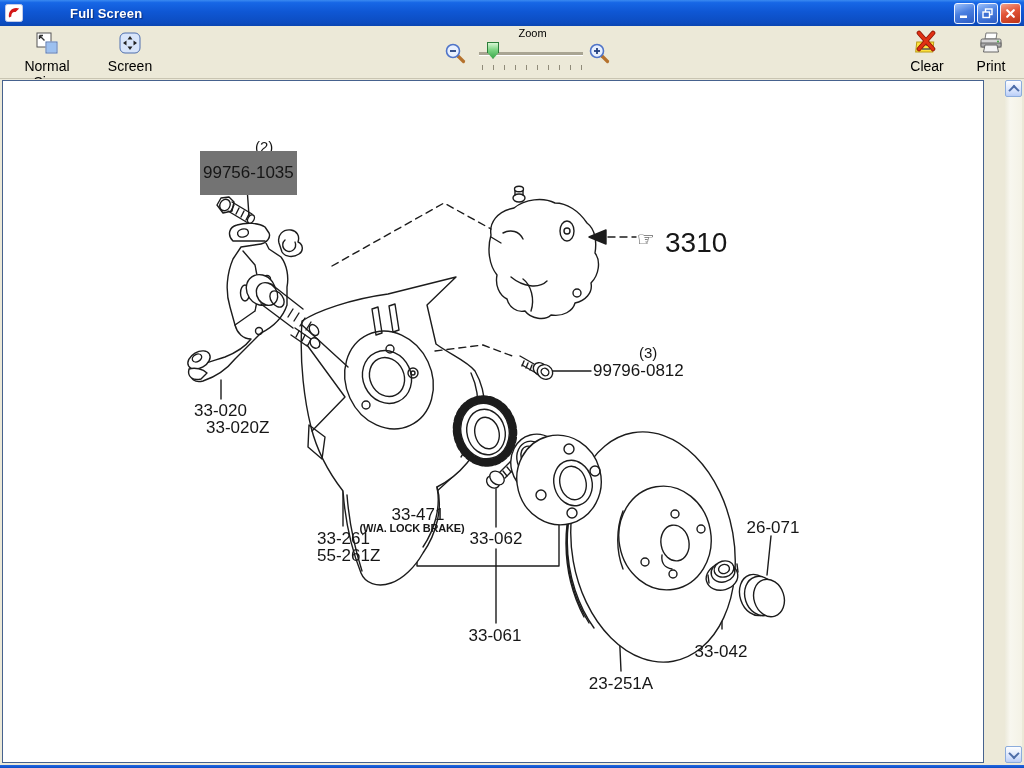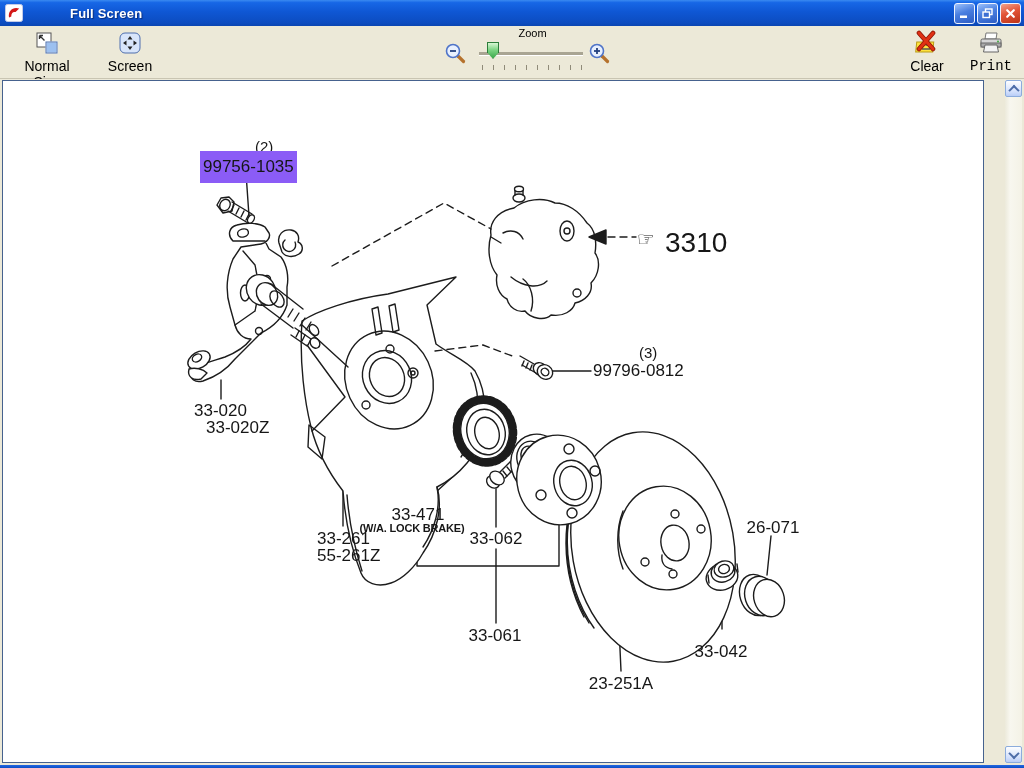--- a/index.html
+++ b/index.html
@@ -50,21 +50,21 @@
     display:flex;align-items:center;justify-content:center;}
   .sb-up{top:0;} .sb-down{bottom:0;}
   .chev{width:6px;height:6px;border-left:2px solid #4d6da8;border-top:2px solid #4d6da8;}
   .chev-up{transform:rotate(45deg) translate(1px,1px);}
   .chev-down{transform:rotate(225deg) translate(1px,1px);}
 
   
   .plabel{position:absolute;font-size:17px;color:#161616;white-space:nowrap;cursor:default;}
   .center{text-align:center;}
   .qty{font-size:15px;}
-  .hl{background:#8b5cf6;padding:6px 3px;}
+  .hl{background:#737373;padding:12px 3px;}
   .note{font-size:11px;font-weight:bold;letter-spacing:-.2px;text-align:center;}
   .big{font-size:28px;}
   .hand{font-family:"DejaVu Sans",sans-serif;font-size:20px;color:#111;}
 </style>
 </head>
 <body>
 
 <div class="titlebar">
   <svg class="app-icon" viewBox="0 0 18 18">
     <rect x="0.5" y="0.5" width="17" height="17" rx="2" fill="#ffffff" stroke="#c3cbe8"></rect>
@@ -144,21 +144,21 @@
   <div class="tool" style="left:899px;width:56px;">
     <svg class="ticon" viewBox="0 0 26 26">
       <rect x="4" y="12" width="17" height="10" fill="#ffe23d" stroke="#b99b17" transform="skewX(-6)"></rect>
       <path d="M7 15 l3 0 M11.5 15 l3 0 M8 19 l8 0" stroke="#555" stroke-width="1.6"></path>
       <path d="M5 3 L19 19 M19 3 L5 19" stroke="#8f1606" stroke-width="4.6" stroke-linecap="round"></path>
       <path d="M5 3 L19 19 M19 3 L5 19" stroke="#e03113" stroke-width="3" stroke-linecap="round"></path>
     </svg>
     <span>Clear</span>
   </div>
 
-  <div class="tool" style="left:963px;width:56px;font-family:Liberation Mono, monospace;">
+  <div class="tool" style="left:963px;width:56px;">
     <svg class="ticon" viewBox="0 0 26 26">
       <path d="M8 3 h11 l-1 6 h-11 z" fill="#fff" stroke="#777"></path>
       <rect x="3" y="9" width="20" height="8" rx="1.5" fill="#d6d6d6" stroke="#666"></rect>
       <rect x="3" y="13" width="20" height="4" fill="#a9a9a9" stroke="#666"></rect>
       <path d="M7 15 h12 l1.5 7 h-15 z" fill="#f4f4f4" stroke="#666"></path>
       <circle cx="20" cy="11.5" r="1" fill="#4a4"></circle>
     </svg>
     <span>Print</span>
   </div>
 </div>

